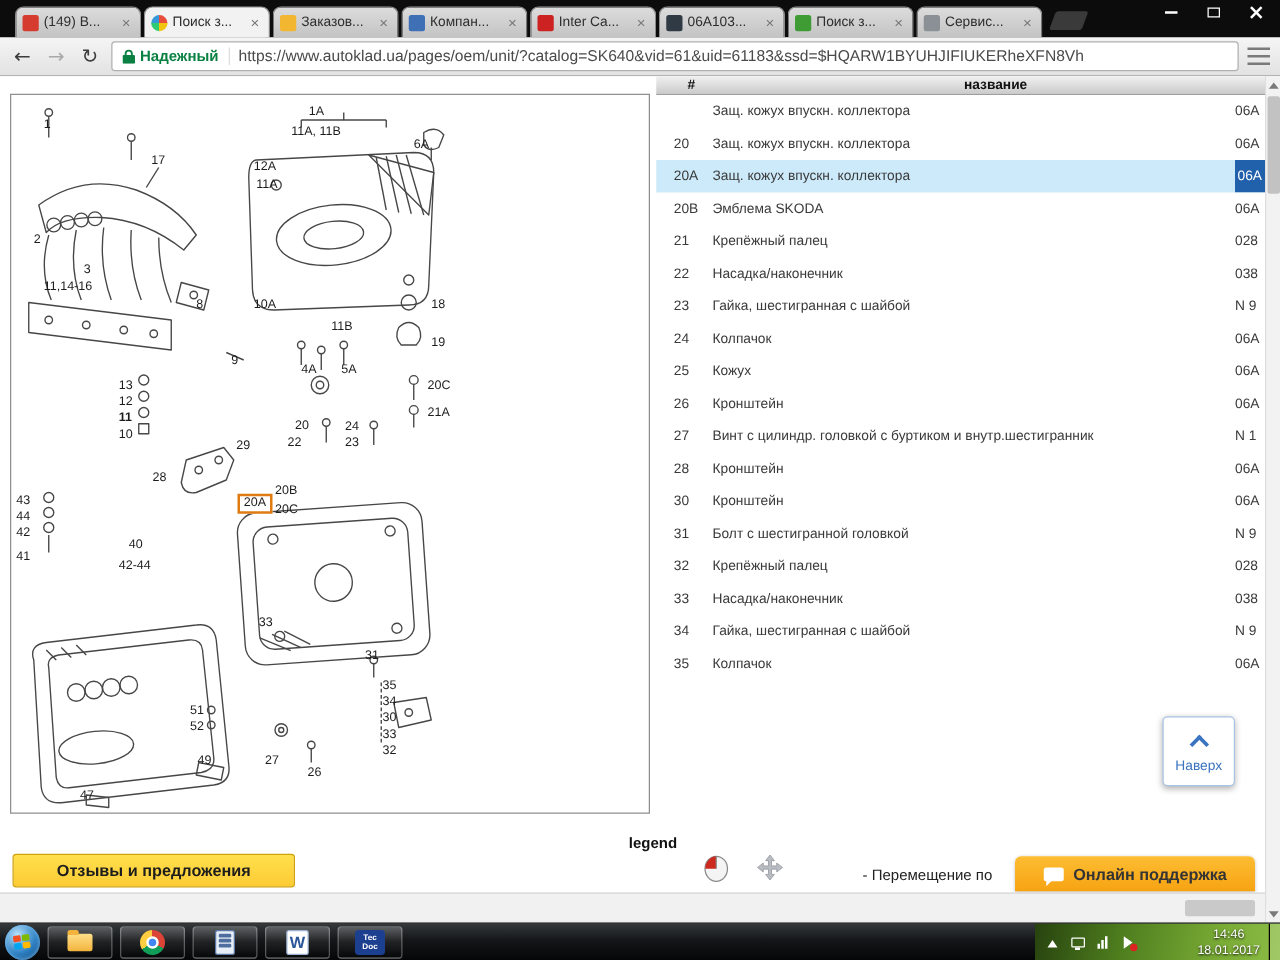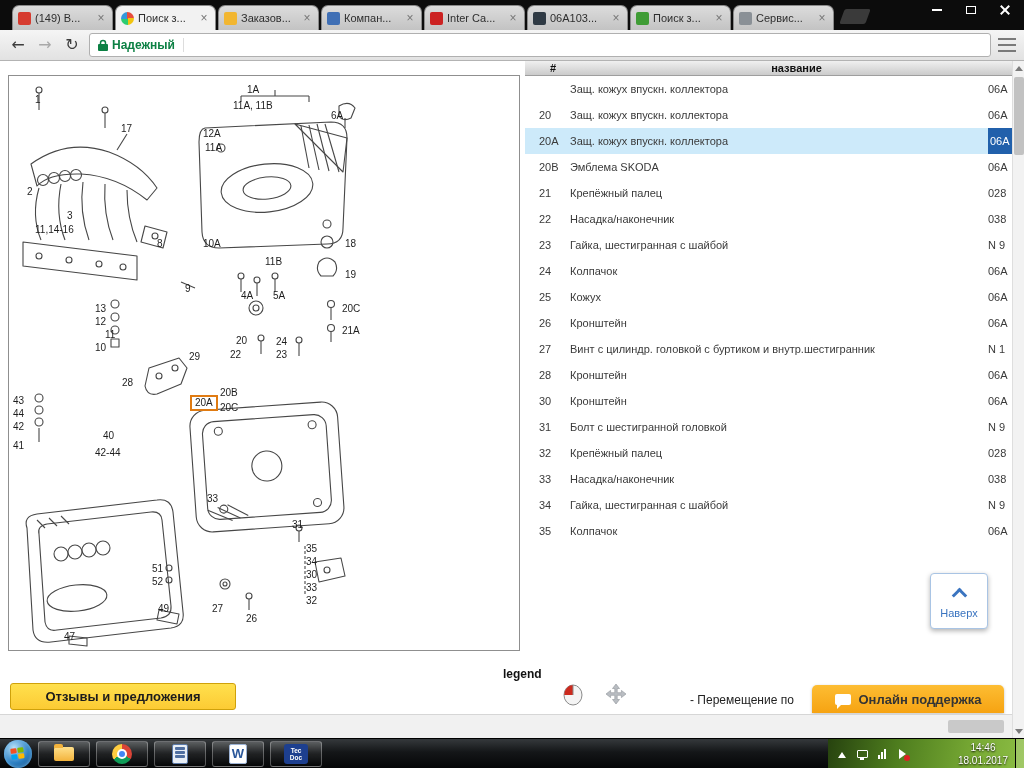--- a/index.html
+++ b/index.html
@@ -205,20 +205,21 @@
     <span class="nav-btn disabled">→</span>
     <span class="nav-btn">↻</span>
     <div id="omnibox">
       <span id="secure-badge">
         <svg width="10" height="12">
             <rect y="5" width="10" height="7" rx="1" fill="#0b8043"></rect>
             <path d="M2.5 5 V4 a2.5 2.5 0 0 1 5 0 V5" stroke="#0b8043" fill="none" stroke-width="1.5"></path>
           </svg>
         <span>Надежный</span>
       </span>
+      <span id="url-text">https://www.autoklad.ua/pages/oem/unit/?catalog=SK640&amp;vid=61&amp;uid=61183&amp;ssd=$HQARW1BYUHJIFIUKERheXFN8Vh</span>
     </div>
     <div id="menu-btn">
         <span></span>
         <span></span>
         <span></span>
       </div>
   </div>
 
   <div id="content">
 
@@ -344,21 +345,21 @@
           <span class="callout" style="left: 148px; top: 162px;">8</span>
           <span class="callout" style="left: 194px; top: 162px;">10A</span>
           <span class="callout" style="left: 176px; top: 207px;">9</span>
           <span class="callout" style="left: 256px; top: 180px;">11B</span>
           <span class="callout" style="left: 232px; top: 214px;">4A</span>
           <span class="callout" style="left: 264px; top: 214px;">5A</span>
           <span class="callout" style="left: 336px; top: 162px;">18</span>
           <span class="callout" style="left: 336px; top: 193px;">19</span>
           <span class="callout" style="left: 86px; top: 227px;">13</span>
           <span class="callout" style="left: 86px; top: 240px;">12</span>
-          <span class="callout" style="left: 96px; top: 253px;">11</span>
+          <span class="callout" style="left: 86px; top: 253px; font-weight: bold;">11</span>
           <span class="callout" style="left: 86px; top: 266px;">10</span>
           <span class="callout" style="left: 333px; top: 227px;">20C</span>
           <span class="callout" style="left: 333px; top: 249px;">21A</span>
           <span class="callout" style="left: 227px; top: 259px;">20</span>
           <span class="callout" style="left: 221px; top: 273px;">22</span>
           <span class="callout" style="left: 267px; top: 260px;">24</span>
           <span class="callout" style="left: 267px; top: 273px;">23</span>
           <span class="callout" style="left: 180px; top: 275px;">29</span>
           <span class="callout" style="left: 113px; top: 301px;">28</span>
           <span class="callout highlight" style="left: 181px; top: 319px;">20A</span>

